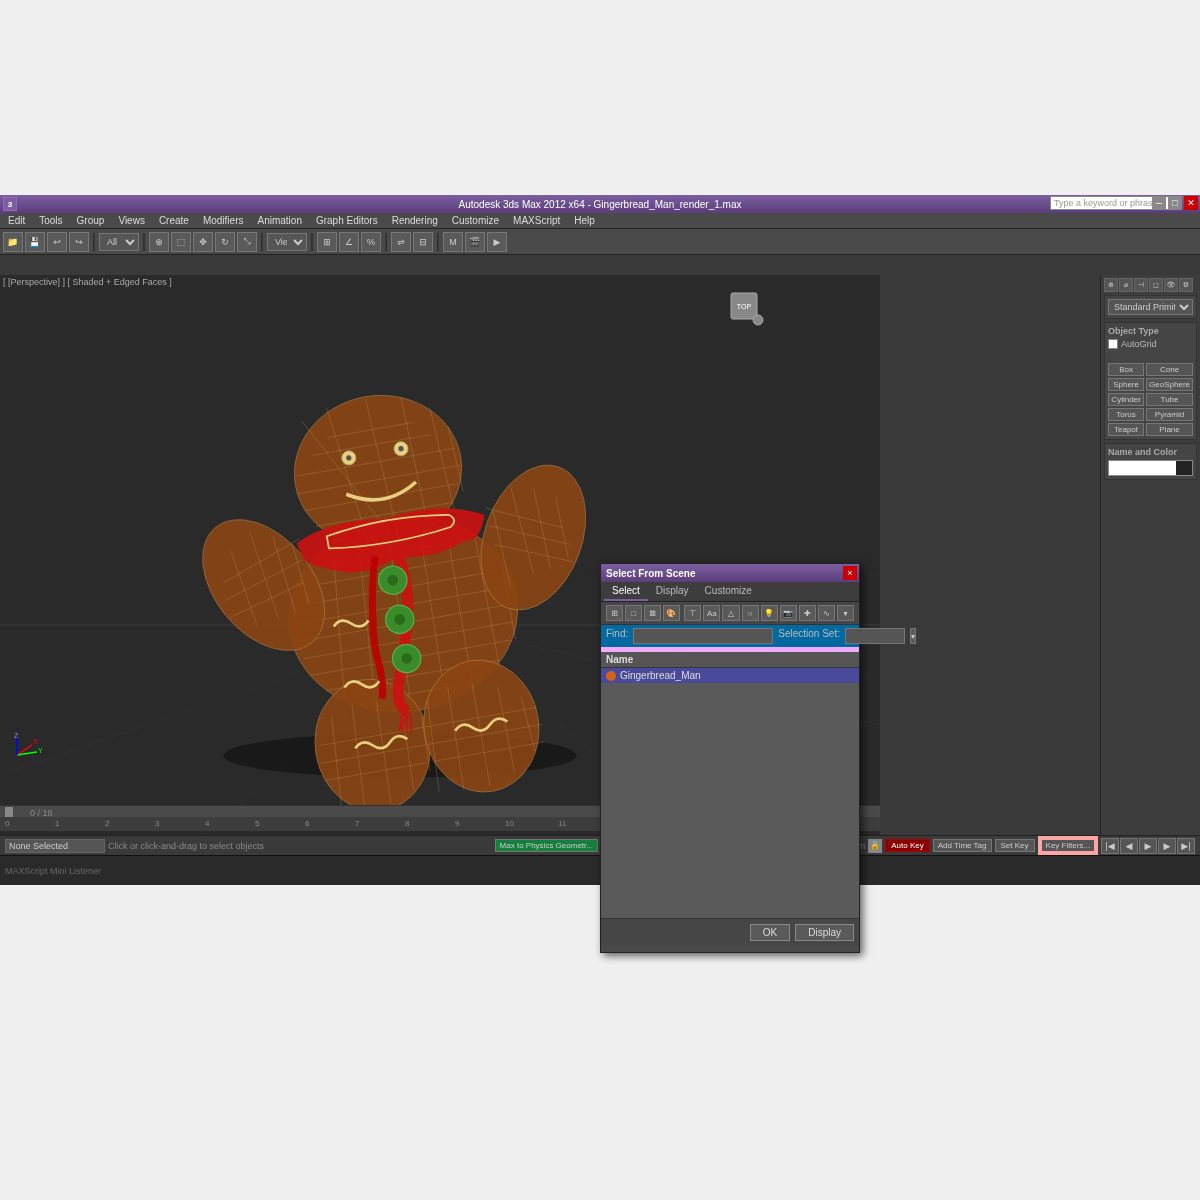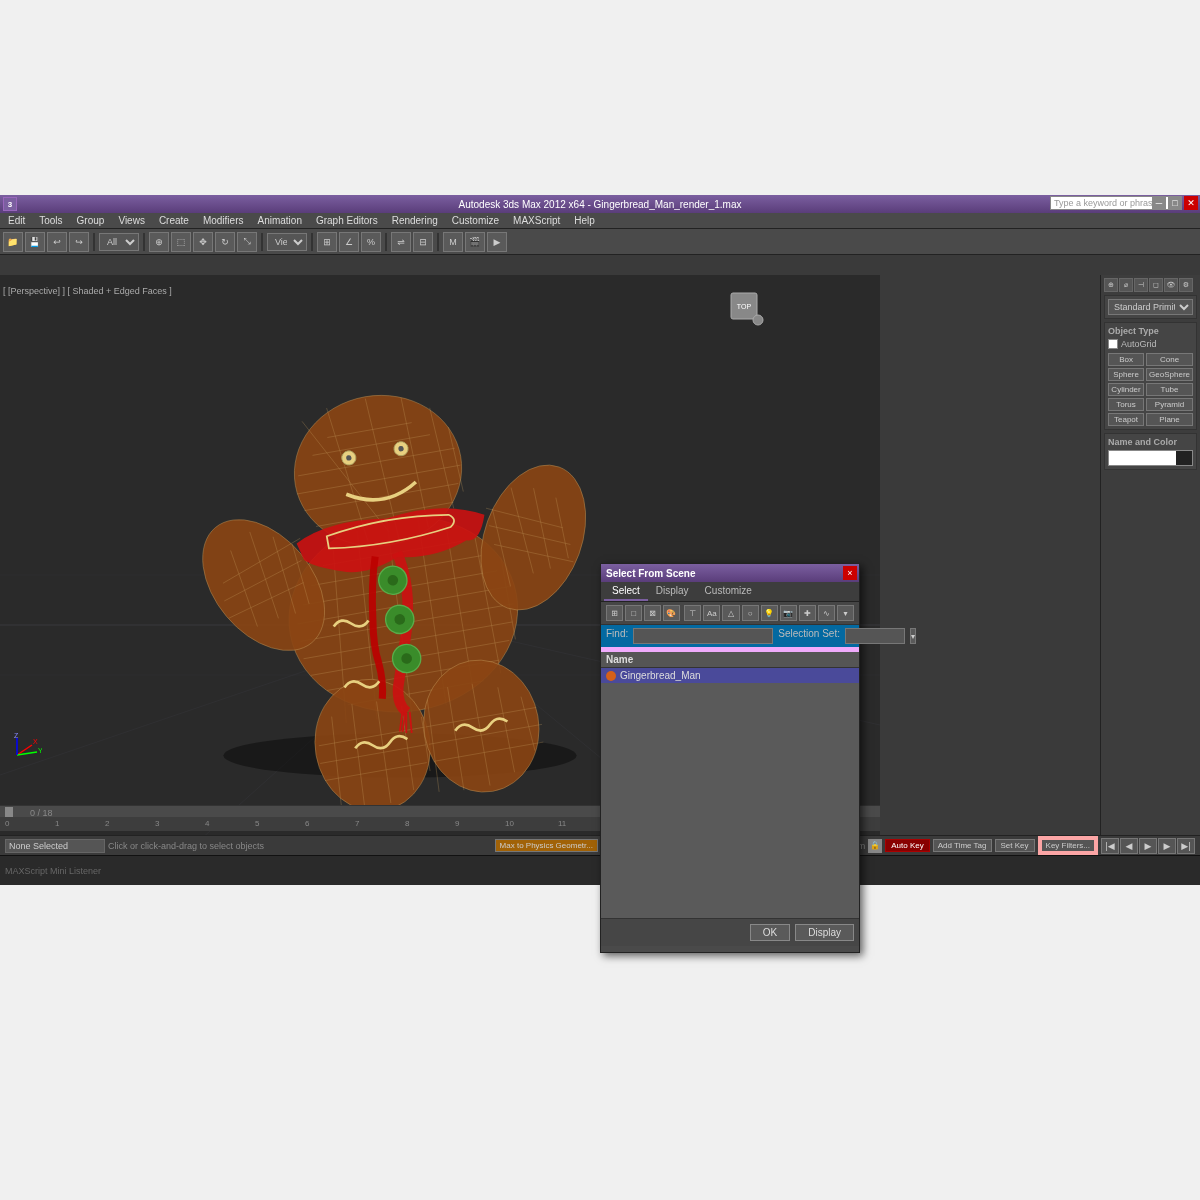--- a/index.html
+++ b/index.html
@@ -152,21 +152,20 @@
       padding: 1px 5px;
     }
 
     #viewport-label {
       position: absolute;
       top: 2px;
       left: 5px;
       color: #aaa;
       font-size: 10px;
       z-index: 5;
-      margin-top: 9px;
     }
 
     
     #viewport-canvas {
       width: 100%;
       height: 100%;
       position: relative;
       background: radial-gradient(ellipse at 30% 40%, #4a3520 0%, #1a1008 100%);
       overflow: hidden;
     }
@@ -220,21 +219,21 @@
       border: 1px solid #777;
       color: #ccc;
       font-size: 9px;
       padding: 1px;
     }
 
     .obj-type-grid {
       display: grid;
       grid-template-columns: 1fr 1fr;
       gap: 2px;
-      margin-top: 4px;
+      margin-top: 14px;
     }
     .obj-btn {
       background: #555;
       border: 1px solid #777;
       color: #ccc;
       font-size: 8px;
       padding: 1px 2px;
       text-align: center;
       cursor: pointer;
     }
@@ -894,21 +893,21 @@
   </div>
 
   <div id="coord-bar" style="position:absolute;bottom:30px;left:0;width:1200px;height:20px;background:#3a3a3a;display:flex;align-items:center;padding:0 5px;gap:3px;border-top:1px solid #222;">
 
     <div style="width:100px;height:14px;background:#555;border:1px solid #666;display:flex;align-items:center;padding:0 3px;">
       <span style="font-size:9px;color:#ccc;">None Selected</span>
     </div>
 
     <span style="color:#888;font-size:9px;flex:1;">Click or click-and-drag to select objects</span>
 
-    <div style="background:#a16207;border:1px solid #777;padding:1px 4px;font-size:8px;color:#ccc;cursor:pointer;">Max to Physics Geometr...</div>
+    <div style="background:#15803d;border:1px solid #777;padding:1px 4px;font-size:8px;color:#ccc;cursor:pointer;">Max to Physics Geometr...</div>
 
     <span class="coord-label">X:</span>
     <div class="coord-field">
       <span style="font-size:9px;color:#ddd;">0.044 m</span>
     </div>
     <span class="coord-label">Y:</span>
     <div class="coord-field">
       <span style="font-size:9px;color:#ddd;">14.494 m</span>
     </div>
     <span class="coord-label">Z:</span>

